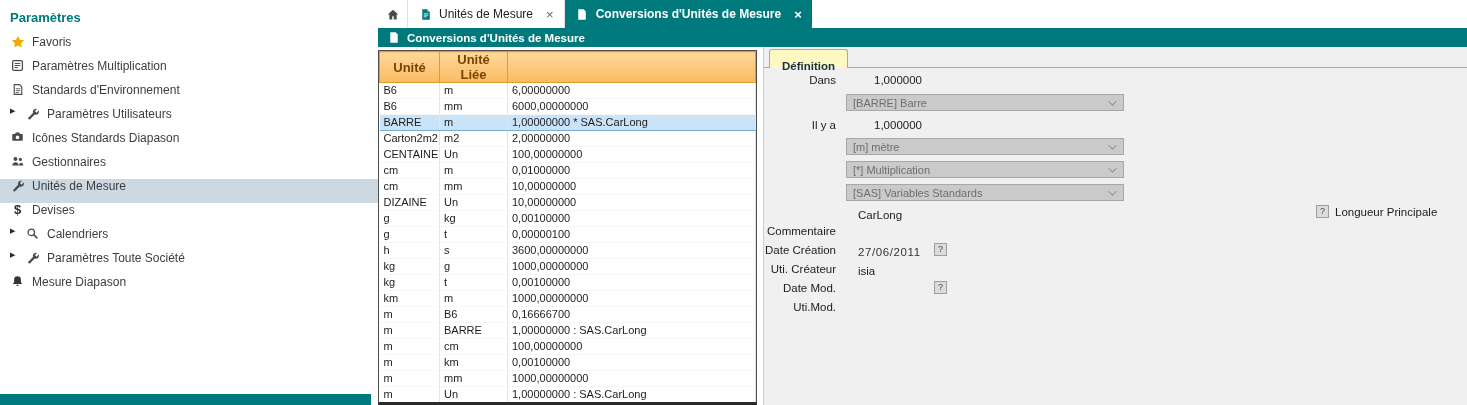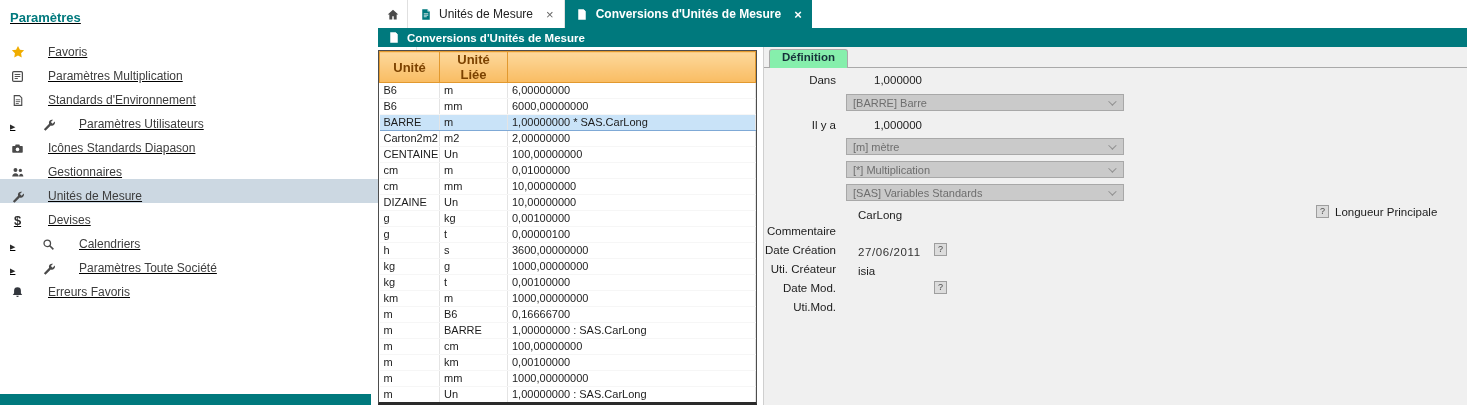--- a/index.html
+++ b/index.html
@@ -6,32 +6,32 @@
   html, body {
     width: 1467px; height: 405px; overflow: hidden;
     font-family: "Liberation Sans", sans-serif;
     background: #ffffff;
   }
   body { position: relative; }
 
   
   .sidebar {
     position: absolute; left: 0; top: 0; width: 417px; height: 405px;
-    background: #fff; border-right: 1px solid #e3e3e3; text-decoration: underline;
+    background: #fff; border-right: 1px solid #e3e3e3;
   }
   .sidebar-header {
     display: flex; justify-content: space-between; align-items: center;
     padding: 10px 14px 6px 10px;
   }
   .sidebar-title { color: #00797d; font-weight: bold; font-size: 13px; }
   .sidebar-close { color: #8a8a8a; font-size: 14px; cursor: pointer; line-height: 1; }
   .sidebar-items { margin-top: 4px; }
   .sb-item {
-    display: flex; align-items: flex-end; height: 24px; padding-left: 10px;
-    font-size: 12px; color: #3d3d3d; gap: 23px; cursor: pointer; white-space: nowrap;
+    display: flex; align-items: flex-start; height: 24px; padding-left: 10px;
+    font-size: 12px; color: #3d3d3d; gap: 7px; cursor: pointer; white-space: nowrap;
   }
   .sb-item.selected { background: #ccd8e2; }
   .sb-arrow { display: none; font-size: 7px; color: #2b2b2b; width: 8px; }
   .sb-arrow.show { display: inline-block; }
   .icon { display: inline-flex; align-items: center; justify-content: center; color: #4a4a4a; width: 15px; }
   .icon svg { display: block; }
   .icon-star { color: #f0ad00; }
   .icon-dollar { color: #2f2f2f; }
   .icon-bell { color: #33373d; }
   .icon-teal { color: #00797d; }
@@ -87,22 +87,22 @@
 
   .splitter { width: 6px; background: #fff; cursor: col-resize; }
 
   
   .panel {
     flex: 1; background: #f0f0f0; position: relative;
     font-size: 11.5px; color: #1c1c1c; border-left: 1px solid #cfcfcf;
   }
   .def-tab {
     position: absolute; left: 5px; top: 2px; height: 19px; z-index: 2;
-    background: #86efac; border: 1px solid #a9a9a9; border-bottom: none;
-    border-radius: 3px 3px 0 0; padding: 1px 12px 0 12px;
+    background: #fef9c3; border: 1px solid #a9a9a9; border-bottom: none;
+    border-radius: 3px 3px 0 0; padding: 10px 12px 0 12px;
     font-weight: bold; font-size: 11.5px; color: #16323a; cursor: pointer;
   }
   .def-sep { position: absolute; left: 0; right: 0; top: 20px; height: 1px; background: #a9a9a9; z-index: 1; }
 
   .frow { position: absolute; left: 0; height: 15px; display: flex; }
   .flabel { width: 72px; text-align: right; display: inline-block; color: #1c1c1c; }
   .fval { width: 78px; text-align: right; margin-left: 8px; }
   .fvleft { position: absolute; left: 82px; height: 15px; display: flex; align-items: center; margin-left: 12px; }
   .date-val { letter-spacing: 0.6px; color: #333; }
 
@@ -244,21 +244,21 @@
       </div>
 
       <div class="sb-item">
 
         <span class="icon icon-bell">
           <svg viewBox="0 0 16 16" width="13" height="13">
             <path fill="currentColor" d="M8 1.5a4.2 4.2 0 0 0-4.2 4.2V9L2.2 11h11.6L12.2 9V5.7A4.2 4.2 0 0 0 8 1.5z"></path>
             <path fill="currentColor" d="M6.5 12a1.5 1.5 0 0 0 3 0z"></path>
           </svg>
         </span>
-        <span class="sb-label">Erreurs Favoris</span>
+        <span class="sb-label">Mesure Diapason</span>
       </div>
     </div>
   <div class="sidebar-bottom-bar"></div>
 </div>
 
 <div class="main">
 
   <div class="tabstrip">
     <div class="tab home">
       <span class="icon">

